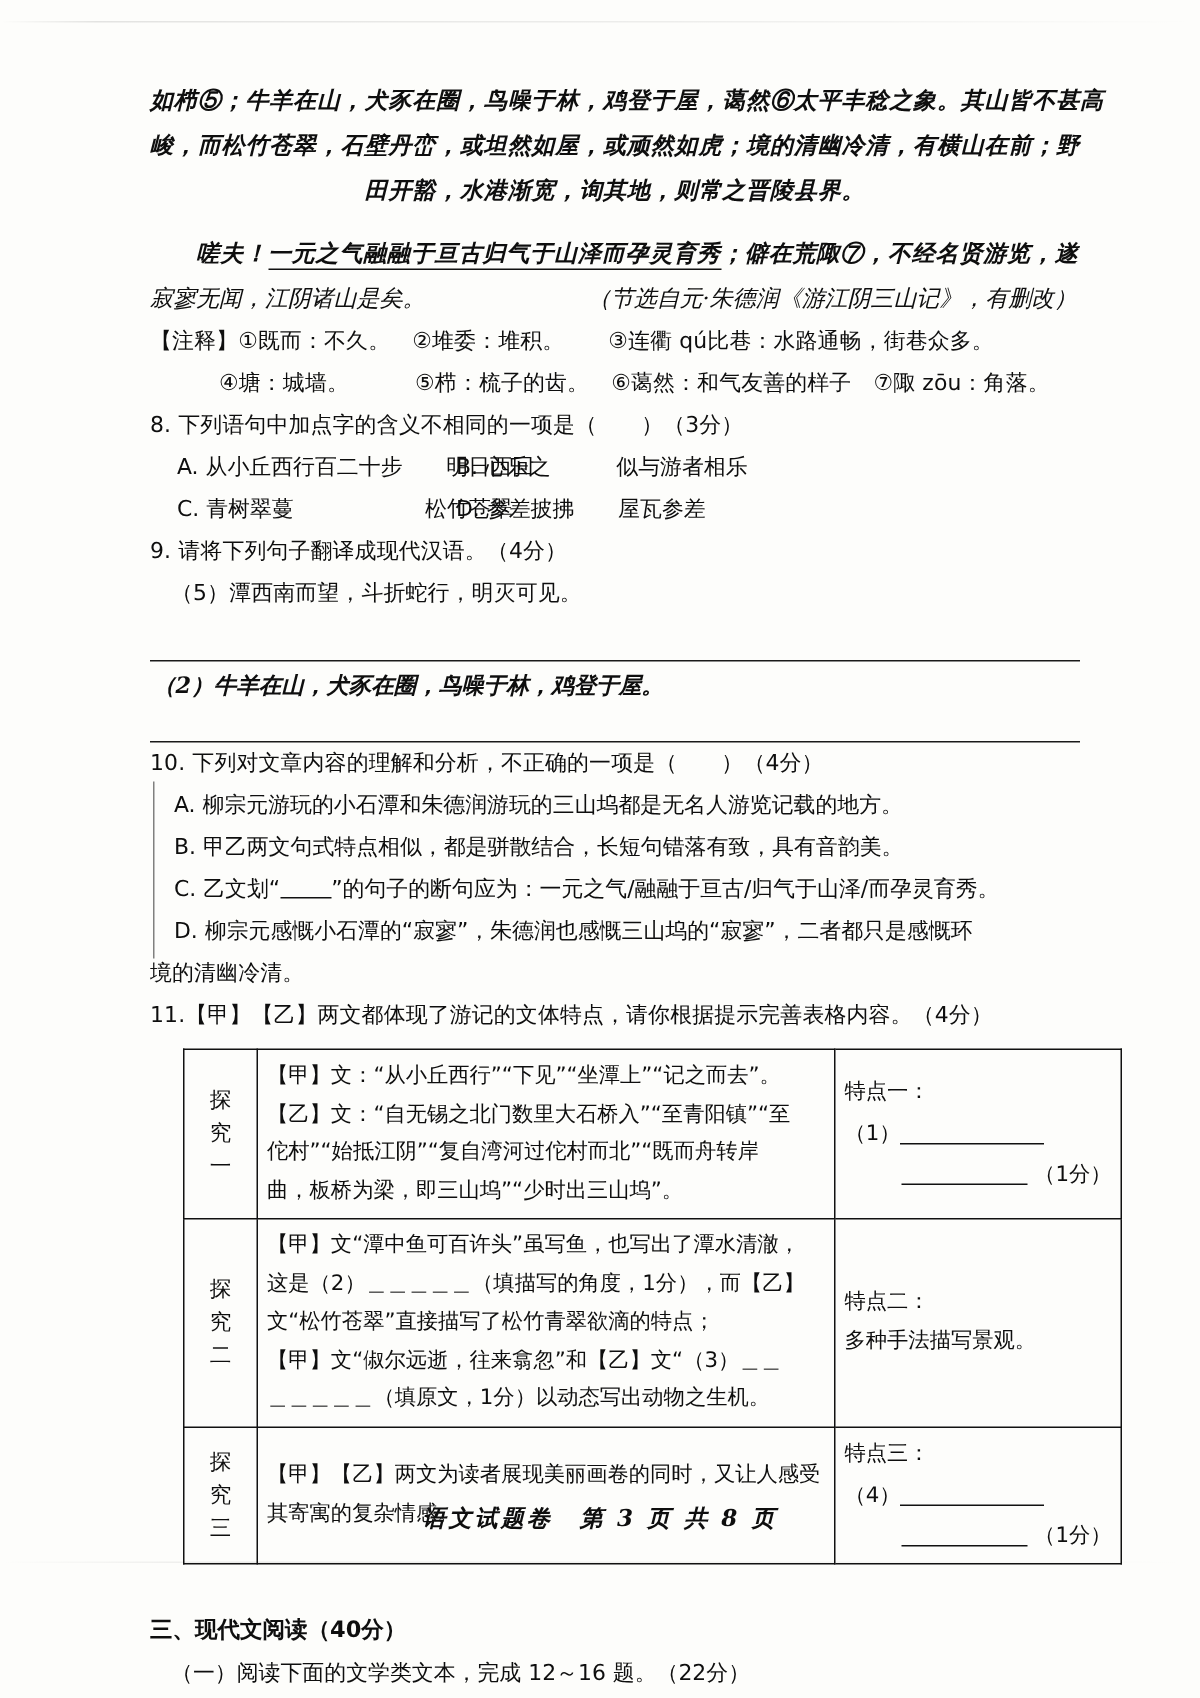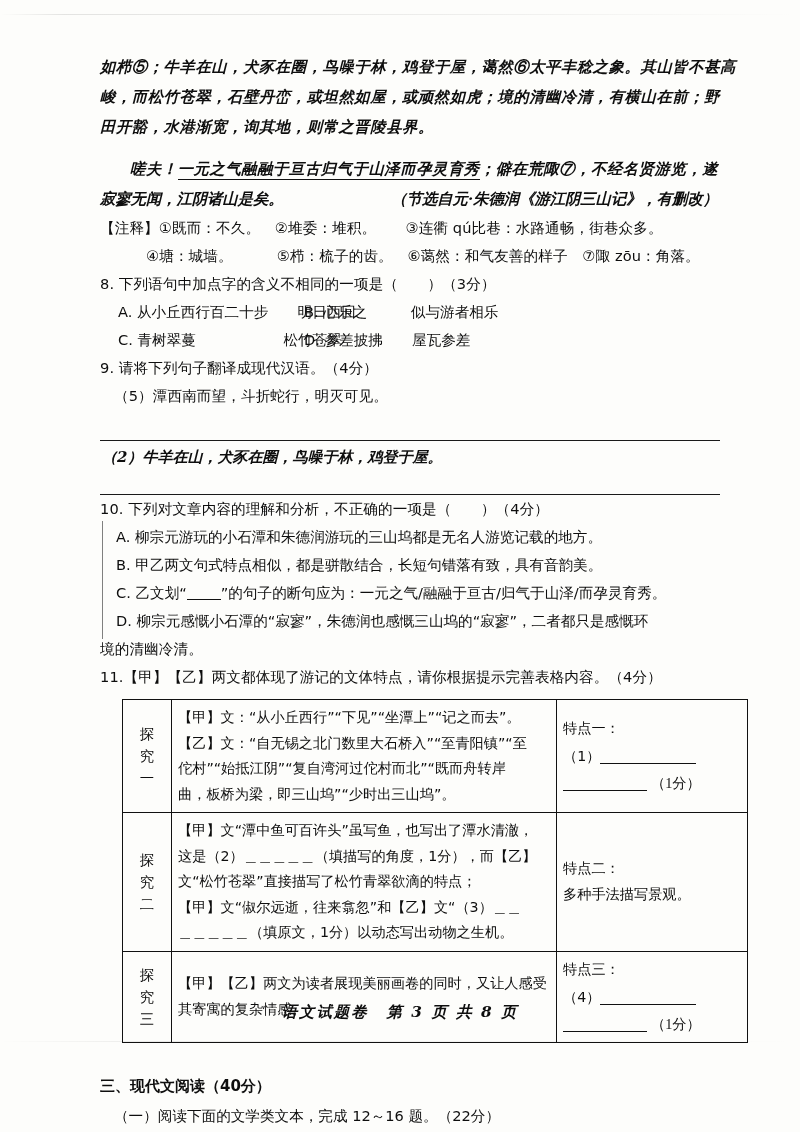--- a/index.html
+++ b/index.html
@@ -43,29 +43,30 @@
 
   
   .kai {
     font-family: "DejaVu Serif", "Liberation Serif", serif;
     font-size: 15.3px;
     line-height: 30px;
     letter-spacing: 0.6px;
     font-style: italic;
     font-weight: 600;
     white-space: nowrap;
+    text-align: center;
   }
   .indent2 { padding-left: 30px; margin-top: 12px; }
   .uline { border-bottom: 1.4px solid #111; padding-bottom: 1px; }
 
   .src-line {
     font-family: "DejaVu Serif", "Liberation Serif", serif;
     font-size: 15.3px;
     font-style: italic;
-    font-weight: 700;
+    font-weight: 400;
     line-height: 30px;
     display: flex;
     justify-content: space-between;
     white-space: nowrap;
   }
   .src-line .src-right { padding-right: 2px; }
 
   
   .song {
     font-family: "DejaVu Sans", "Liberation Sans", sans-serif;
@@ -161,21 +162,21 @@
     vertical-align: top;
   }
   .lbl-ch { display: block; }
   .fill-line {
     display: inline-block;
     border-bottom: 1.3px solid #111;
     vertical-align: -3px;
   }
   .fl-90  { width: 96px; }
   .feat-row2 { margin-top: 3px; }
-  .feat-tail { display: block; text-align: left; margin-top: 1px; font-family: Liberation Serif, serif; }
+  .feat-tail { display: block; text-align: right; margin-top: 1px; }
   .feat-tail .fill-line { width: 84px; margin-right: 4px; }
 
   
   .sec-head {
     font-family: "DejaVu Sans", "Liberation Sans", sans-serif;
     font-size: 15px;
     font-weight: 700;
     line-height: 30px;
     margin-top: 28px;
   }

